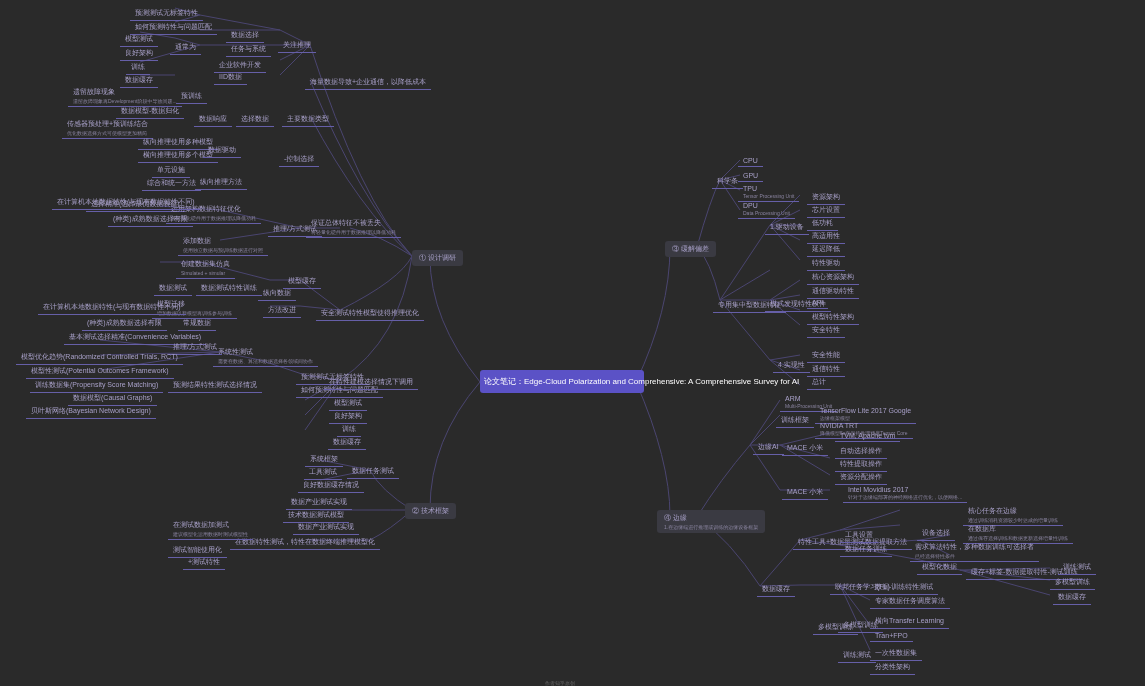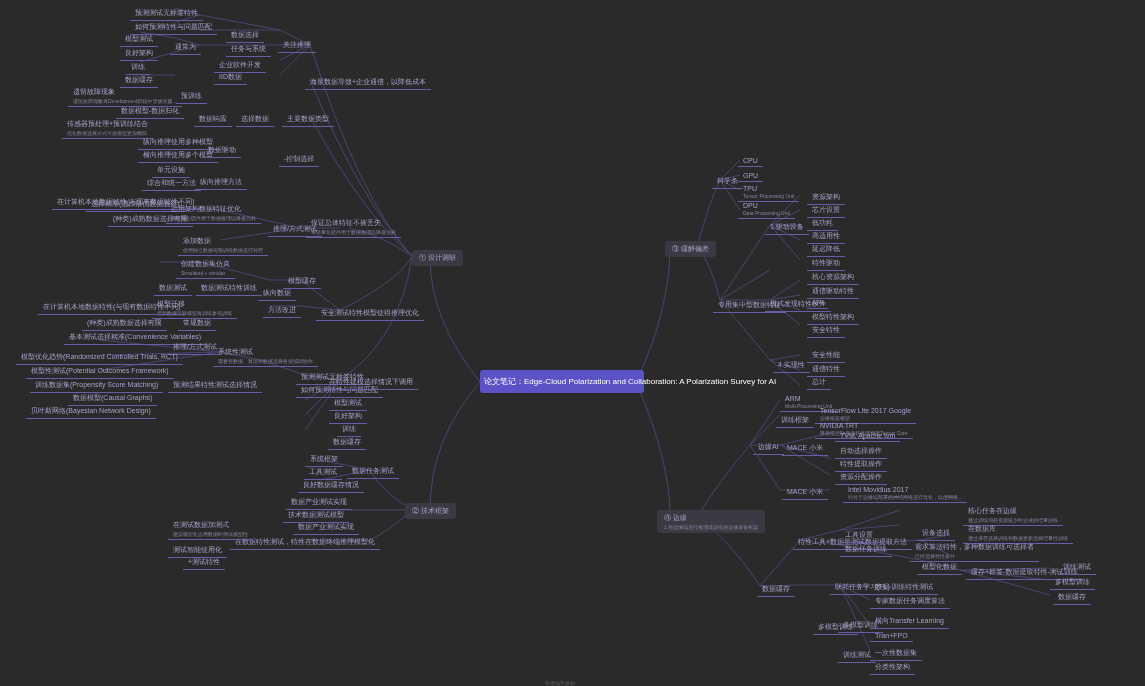--- a/index.html
+++ b/index.html
@@ -37,21 +37,21 @@
 <path d="M770,300 L800,280 M770,300 L800,295 M770,300 L800,310 M770,300 L800,325"></path>
 <path d="M770,360 L800,355 M770,360 L800,370 M770,360 L800,385"></path>
 <path d="M750,445 L780,400 M750,445 L780,415 M750,445 L780,445 M750,445 L780,490"></path>
 <path d="M780,445 L830,433 M780,445 L830,458 M780,445 L830,475"></path>
 <path d="M780,490 L830,490"></path>
 <path d="M760,586 L800,540 M760,586 L800,585 M800,540 L840,530 M800,540 L840,545 M840,530 L900,510 M840,530 L900,525 M840,545 L920,540 M840,545 L920,560"></path>
 <path d="M800,585 L840,585 M840,585 L870,585 M840,585 L870,600 M840,585 L870,625 M840,585 L870,650"></path>
 <path d="M920,540 L950,535 M920,540 L950,555 M920,560 L960,570 M960,570 L1050,568 M960,570 L1050,580 M960,570 L1050,595"></path>
 </svg>
 
-<div class="node center">论文笔记：Edge-Cloud Polarization and Collaboration: A Polarization Survey for AI</div>
+<div class="node center">论文笔记：Edge-Cloud Polarization and Comprehensive: A Comprehensive Survey for AI</div>
 
 <div class="node branch" style="left:412px;top:250px">① 设计调研</div>
 <div class="node branch" style="left:405px;top:503px">② 技术框架</div>
 <div class="node branch" style="left:665px;top:241px">③ 缓解偏差</div>
 <div class="node branch" style="left:657px;top:510px"><span>④ 边缘</span><span class="sub">1.在边缘端进行推理或训练的边缘设备框架</span></div>
 
 <div class="node" style="left:278px;top:38px">关注推理</div>
 <div class="node" style="left:226px;top:28px">数据选择</div>
 <div class="node" style="left:226px;top:42px">任务与系统</div>
 <div class="node" style="left:170px;top:40px">通常为</div>

